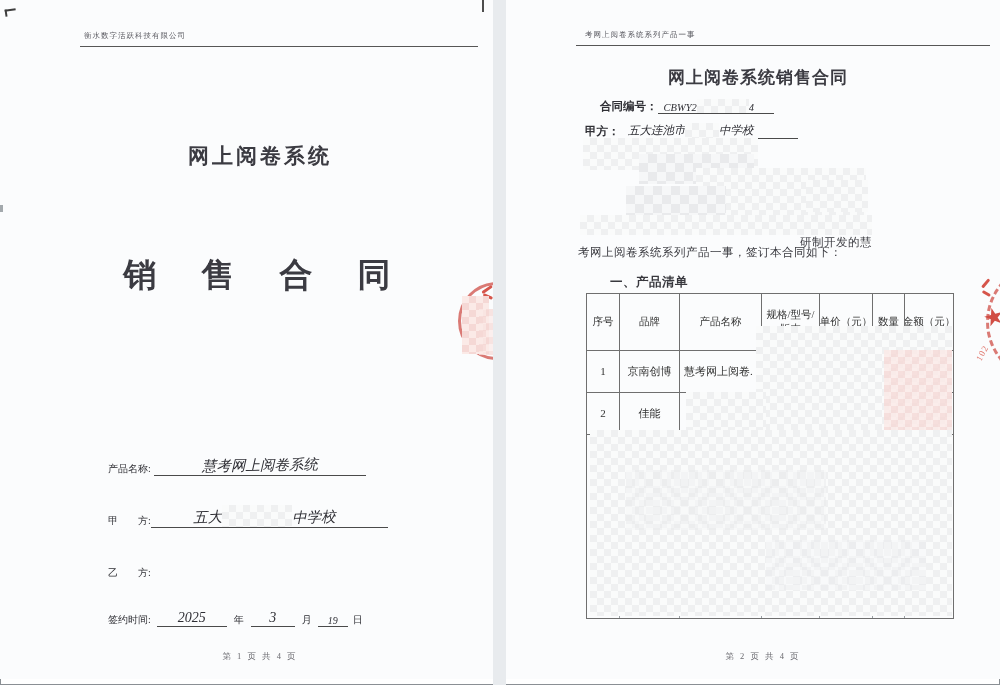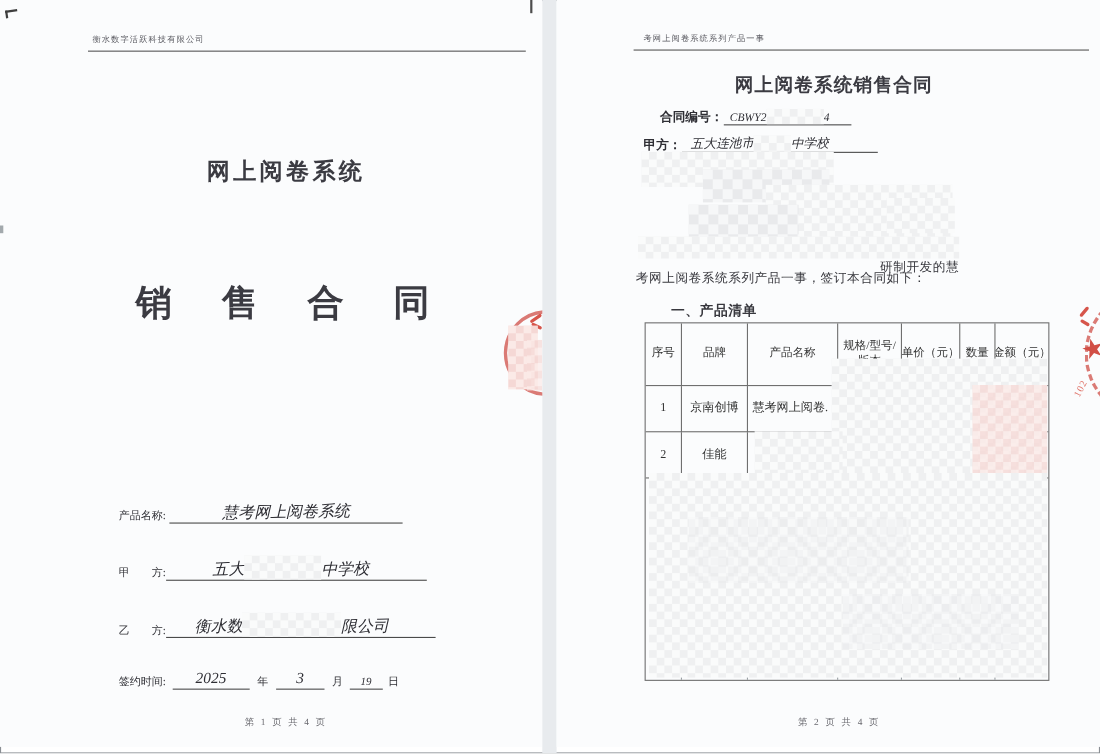--- a/index.html
+++ b/index.html
@@ -83,25 +83,20 @@
       <span class="flabel kai">甲　　方:</span>
       <span class="uline" style="width:237px;justify-content:flex-start;padding-left:42px;box-sizing:border-box;">
         <span class="hand" style="font-size:14.5px;transform:rotate(-2deg);">五大</span>
         <span class="mzi mz-light" style="width:70px;height:22px;"></span>
         <span class="hand" style="font-size:14.5px;transform:rotate(-2deg);">中学校</span>
       </span>
     </div>
 
     <div class="fieldrow" style="left:108px;top:557px;height:23px;">
       <span class="flabel kai">乙　　方:</span>
-      <span class="uline" style="width:245px;justify-content:flex-start;padding-left:26px;box-sizing:border-box;">
-        <span class="hand" style="font-size:14.5px;transform:rotate(-1deg);">衡水数</span>
-        <span class="mzi mz-light" style="width:90px;height:22px;"></span>
-        <span class="hand" style="font-size:14.5px;transform:rotate(-1deg);">限公司</span>
-      </span>
     </div>
 
     <div class="fieldrow" style="left:108px;top:606px;height:21px;">
       <span class="flabel kai">签约时间:</span>
       <span class="uline" style="width:70px;margin-left:6px;">
         <span class="hand" style="font-size:14px;margin-top:44px;">2025</span>
       </span>
       <span class="flabel kai" style="margin-left:7px;">年</span>
       <span class="uline" style="width:44px;margin-left:7px;">
         <span class="hand" style="font-size:14px;">3</span>

